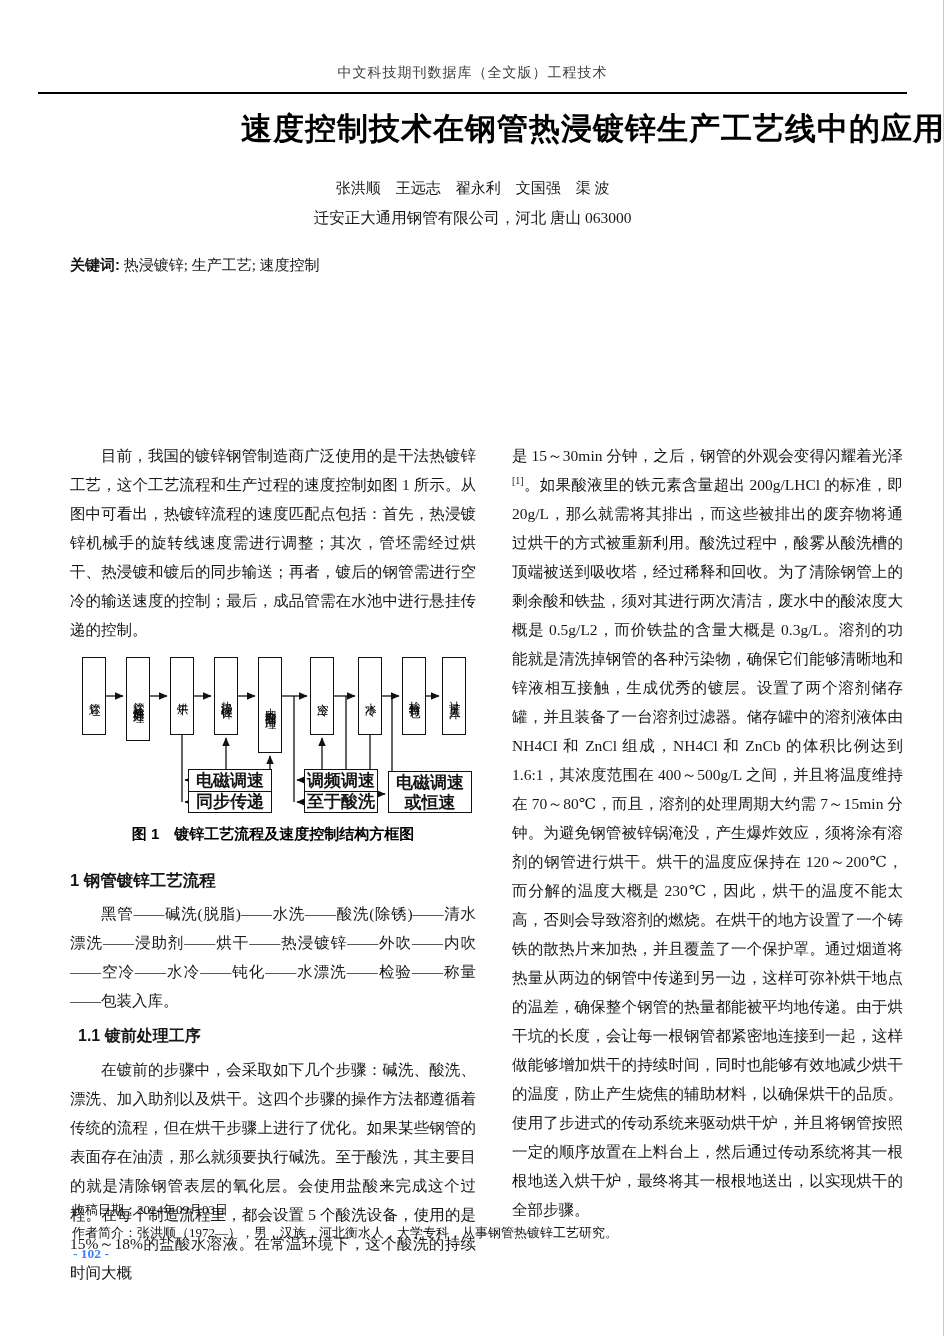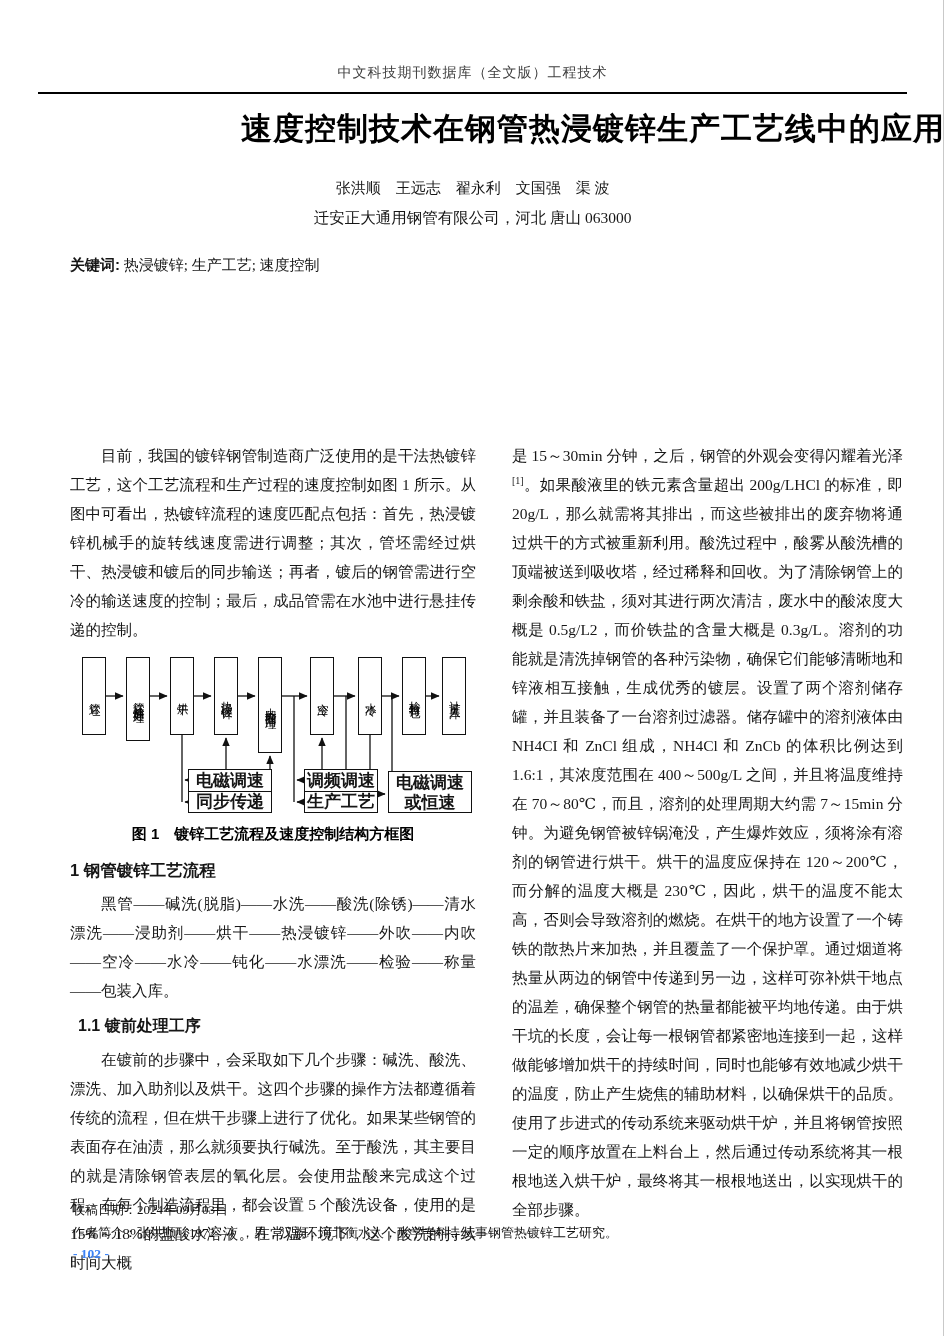--- a/index.html
+++ b/index.html
@@ -34,21 +34,21 @@
 
   
   .col{position:absolute;top:441px;font-size:15.5px;line-height:29px;text-align:justify;}
   .col-left{left:70px;width:406px;}
   .col-right{left:472px;width:391px;margin-left:40px;}
   .col p{margin:0;}
   .indent{text-indent:2em;}
   sup{font-size:10px;line-height:0;}
 
   h2.sec{font-family:"Liberation Sans","DejaVu Sans",sans-serif;
-    font-size:16.5px;font-weight:bold;margin:13px 0 7px 0;line-height:24px;text-align:left;}
+    font-size:16.5px;font-weight:bold;margin:23px 0 7px 0;line-height:24px;text-align:left;}
   h3.sec{font-family:"Liberation Sans","DejaVu Sans",sans-serif;
     font-size:16px;font-weight:bold;margin:9px 0 7px 8px;line-height:24px;text-align:left;}
 
   
   .figure{position:relative;width:406px;height:196px;margin:5px 0 0 0;}
   .figure svg{position:absolute;left:0;top:0;pointer-events:none;}
   .vbox{
     position:absolute;top:8px;width:24px;border:1.5px solid #111;background:#fff;
     display:flex;align-items:center;justify-content:center;box-sizing:border-box;
   }
@@ -158,21 +158,21 @@
       <div class="vbox" style="left:372px;height:78px">
           <span>计量入库</span>
         </div>
 
       <div class="cbox" style="left:118px;top:120px;width:84px;height:44px">
         <div class="crow">电磁调速</div>
         <div class="crow divided">同步传递</div>
       </div>
       <div class="cbox" style="left:234px;top:120px;width:74px;height:44px">
         <div class="crow">调频调速</div>
-        <div class="crow divided">生产工艺</div>
+        <div class="crow divided">至于酸洗</div>
       </div>
       <div class="cbox" style="left:318px;top:122px;width:84px;height:42px">
         <div class="crow">电磁调速</div>
         <div class="crow">或恒速</div>
       </div>
 
       <div class="fig-caption">图 1　镀锌工艺流程及速度控制结构方框图</div>
     </div>
 
     <h2 class="sec">1  钢管镀锌工艺流程</h2>

